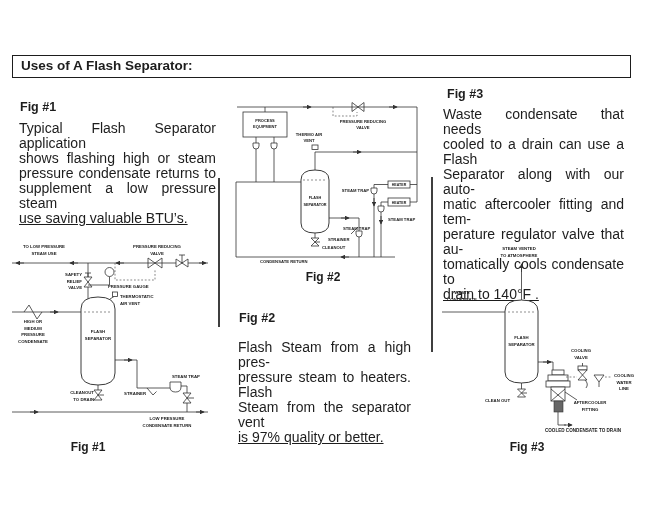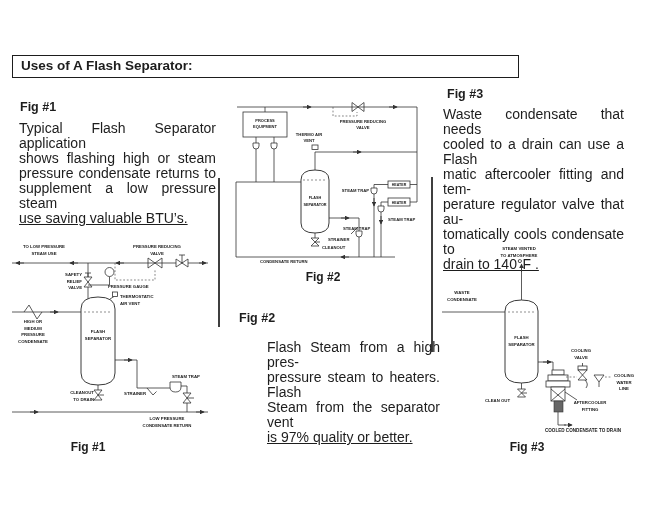--- a/index.html
+++ b/index.html
@@ -1,18 +1,18 @@
 <!DOCTYPE html>
 <html><head>
 <meta charset="utf-8">
 <style>
   html,body{margin:0;padding:0;background:#fff;}
   .page{position:relative;width:650px;height:515px;background:#ffffff;overflow:hidden;
         font-family:"Liberation Sans",sans-serif;color:#1d1d1d;}
-  .title-box{position:absolute;left:12px;top:55px;width:507px;height:23px;
+  .title-box{position:absolute;left:12px;top:55px;width:619px;height:23px;
              border:1.6px solid #1d1d1d;box-sizing:border-box;}
   .title-box span{display:block;padding-left:8px;line-height:20px;
                   font-size:13.5px;font-weight:bold;}
   .fig-heading{position:absolute;font-size:12.5px;font-weight:bold;}
   .para{position:absolute;font-size:14px;line-height:15px;}
   .para>div{text-align:justify;text-align-last:justify;white-space:normal;}
   .para>div:last-child{text-align-last:left;text-decoration:underline;}
   .fig-caption{position:absolute;width:80px;text-align:center;
                font-size:12px;font-weight:bold;}
   .divider{position:absolute;width:2px;background:#3f3f3f;}
@@ -52,28 +52,29 @@
       <div>shows flashing high or steam</div>
       <div>pressure condensate returns to</div>
       <div>supplement a low pressure steam</div>
       <div>use saving valuable BTU’s.</div>
     </div>
 
   <div class="fig-heading" style="left:447px;top:87px;">Fig #3</div>
   <div class="para" style="left:443px;top:107px;width:181px;">
       <div>Waste condensate that needs</div>
       <div>cooled to a drain can use a Flash</div>
+      <div>Separator along with our auto-</div>
       <div>matic aftercooler fitting and  tem-</div>
       <div>perature regulator valve that au-</div>
       <div>tomatically cools condensate to</div>
       <div>drain to 140°F .</div>
     </div>
 
   <div class="fig-heading" style="left:239px;top:311px;">Fig #2</div>
-  <div class="para" style="left:238px;top:340px;width:173px;margin-left:29px;">
+  <div class="para" style="left:238px;top:340px;width:173px;">
       <div>Flash Steam from a high pres-</div>
       <div>pressure steam to heaters. Flash</div>
       <div>Steam from the separator vent</div>
       <div>is 97% quality or better.</div>
     </div>
 
   <svg class="diagram" style="left:10px;top:238px;" width="202" height="200" viewBox="0 0 202 200">
     <g>
       <path class="pipe" d="M2,25 H198"></path>
       <path class="pipe" d="M14,25 L6,25" marker-end="url(#arr)"></path>

